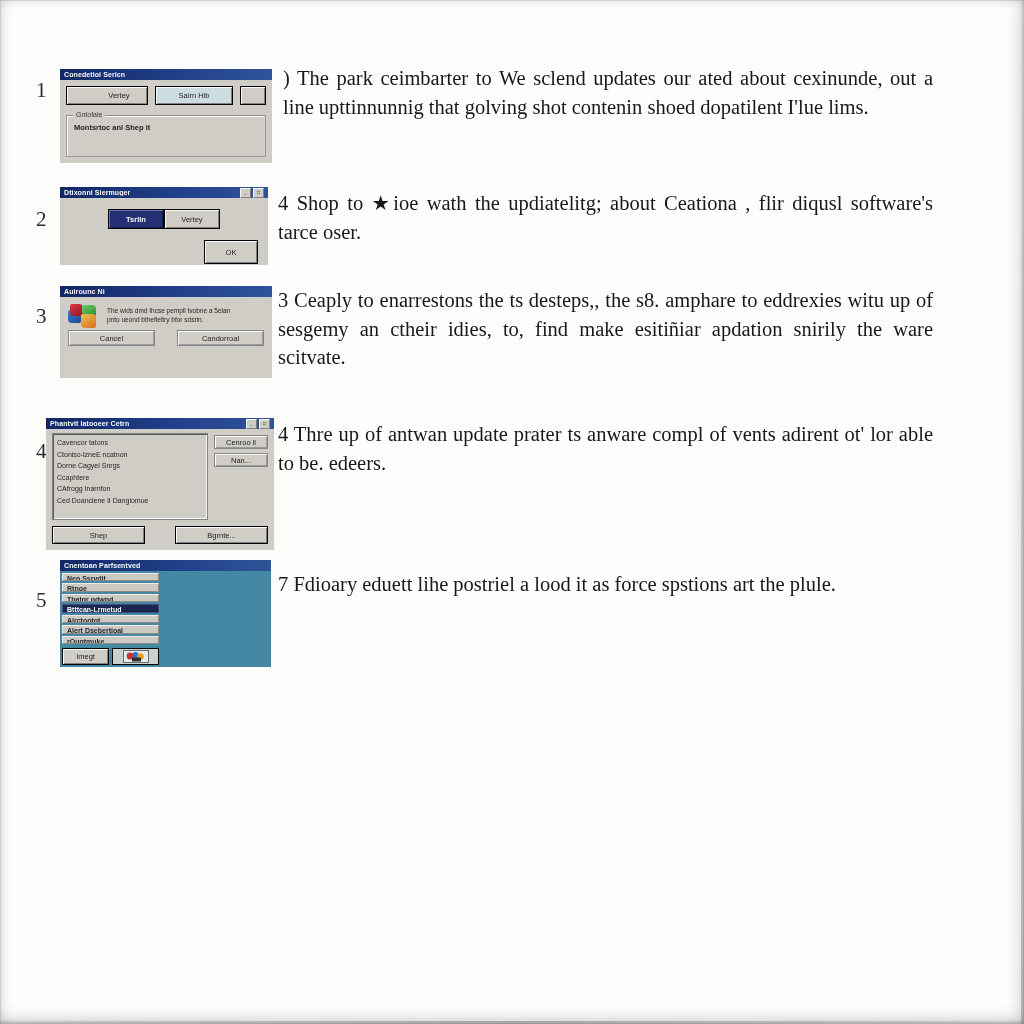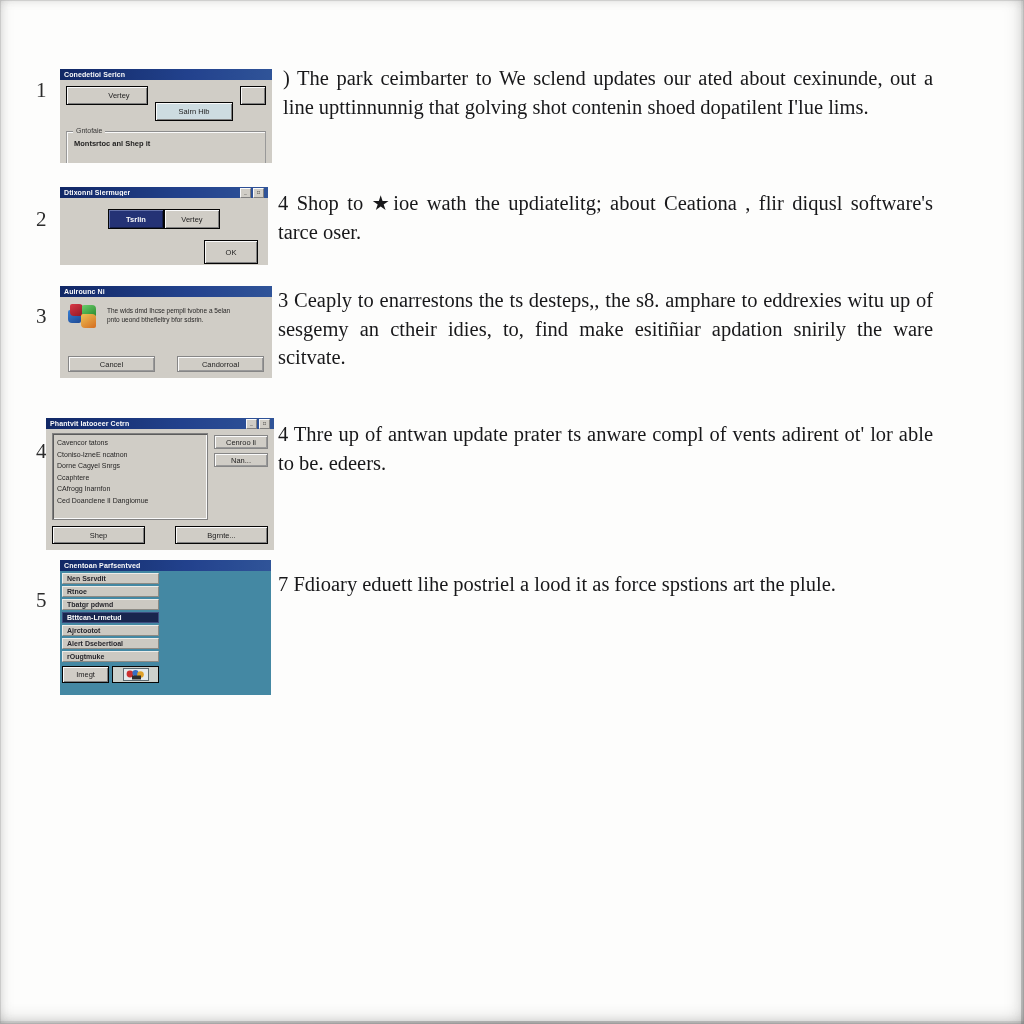--- a/index.html
+++ b/index.html
@@ -214,21 +214,21 @@
   <div class="row" style="top:60px;height:110px;">
     <div class="row-num" style="top:18px;">1</div>
 
     <div class="shot" style="left:60px;top:9px;width:212px;height:94px;">
       <div class="tb">
         <span class="tb-title">Conedetioi Sericn</span>
       </div>
       <div class="body-area" style="padding:6px 6px 0 6px;">
         <div style="display:flex;gap:7px;">
           <div class="btn" style="width:82px;height:19px;padding-left:24px;">Vertey</div>
-          <div class="btn tealish" style="width:78px;height:19px;margin-top:16px;">Sairn Hib</div>
+          <div class="btn tealish" style="width:78px;height:19px;">Sairn Hib</div>
           <div class="btn" style="width:26px;height:19px;"></div>
         </div>
         <div class="group" style="margin-top:10px;height:42px;padding:7px 6px 0 7px;">
           <span class="group-legend">Gntofaie</span>
           <div style="font-size:7.5px;font-weight:bold;color:#1a1a1a;">Montsrtoc anl Shep it</div>
         </div>
       </div>
     </div>
 
     <div class="para" style="left:283px;top:4px;width:650px;">
@@ -265,21 +265,21 @@
     </div>
   </div>
 
   <div class="row" style="top:282px;height:105px;">
     <div class="row-num" style="top:22px;">3</div>
 
     <div class="shot" style="left:60px;top:4px;width:212px;height:92px;">
       <div class="tb">
         <span class="tb-title">Auirounc Ni</span>
       </div>
-      <div class="body-area" style="padding:7px 8px 6px 8px;display:flex;flex-direction:column;justify-content:space-between;">
+      <div class="body-area" style="padding:7px 8px 6px 8px;display:flex;flex-direction:column;justify-content:flex-start;">
         <div style="display:flex;gap:9px;align-items:flex-start;">
           <span class="winlogo">
             <i style="left:0;top:6px;width:13px;height:13px;background:linear-gradient(145deg,#2f7fe0,#16489c);"></i>
             <i style="left:2px;top:0;width:13px;height:12px;background:linear-gradient(145deg,#e8333f,#9c1020);"></i>
             <i style="left:14px;top:1px;width:14px;height:12px;background:linear-gradient(145deg,#63d463,#1f8a24);"></i>
             <i style="left:13px;top:10px;width:15px;height:14px;background:linear-gradient(145deg,#f6c44a,#e06a14);"></i>
           </span>
           <div style="flex:1;padding-top:2px;">
             <div class="msgtext">The wids dmd Ihcse pempll tvobne a 5elan</div>
             <div class="msgtext">pnto ueond bthefieltry bfor sdsrin.</div>
@@ -333,21 +333,21 @@
 
     <div class="para" style="left:278px;top:8px;width:655px;">
       <span class="lead">4</span>
       <span class="para-body">Thre up of antwan update prater ts anware compl of vents adirent ot' lor able to be. edeers.</span>
     </div>
   </div>
 
   <div class="row" style="top:556px;height:145px;">
     <div class="row-num" style="top:32px;">5</div>
 
-    <div class="shot" style="left:60px;top:4px;width:211px;height:135px;background:#3d8aa8;">
+    <div class="shot" style="left:60px;top:4px;width:211px;height:107px;background:#3d8aa8;">
       <div class="tb">
         <span class="tb-title">Cnentoan Parfsentved</span>
       </div>
       <div class="s5-wrap">
         <div class="s5-left">
           <div class="s5-item">Nen Ssrvdit</div>
           <div class="s5-item">Rtnoe</div>
           <div class="s5-item">Tbatgr pdwnd</div>
           <div class="s5-item active">Btttcan-Lrmetud</div>
           <div class="s5-item">Ajrctootot</div>

